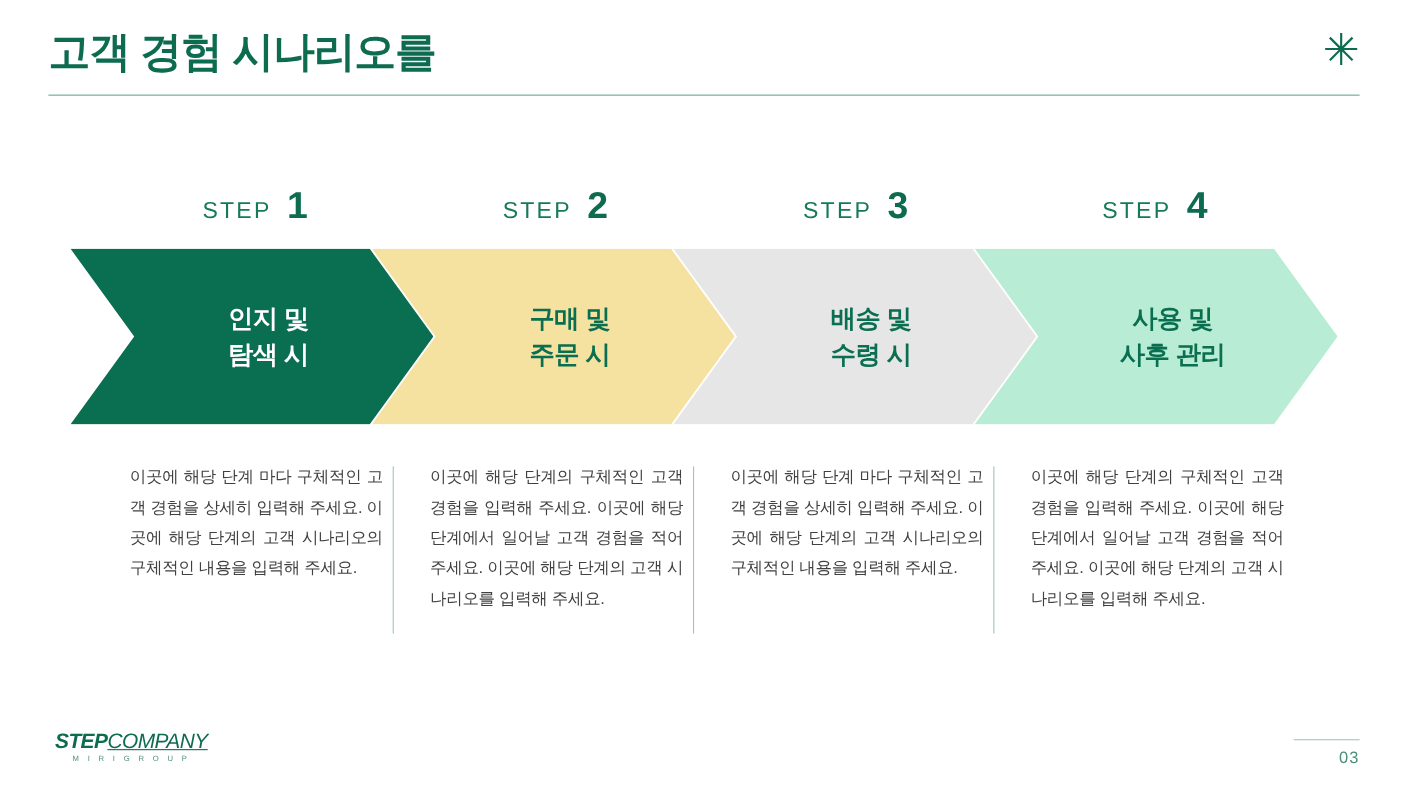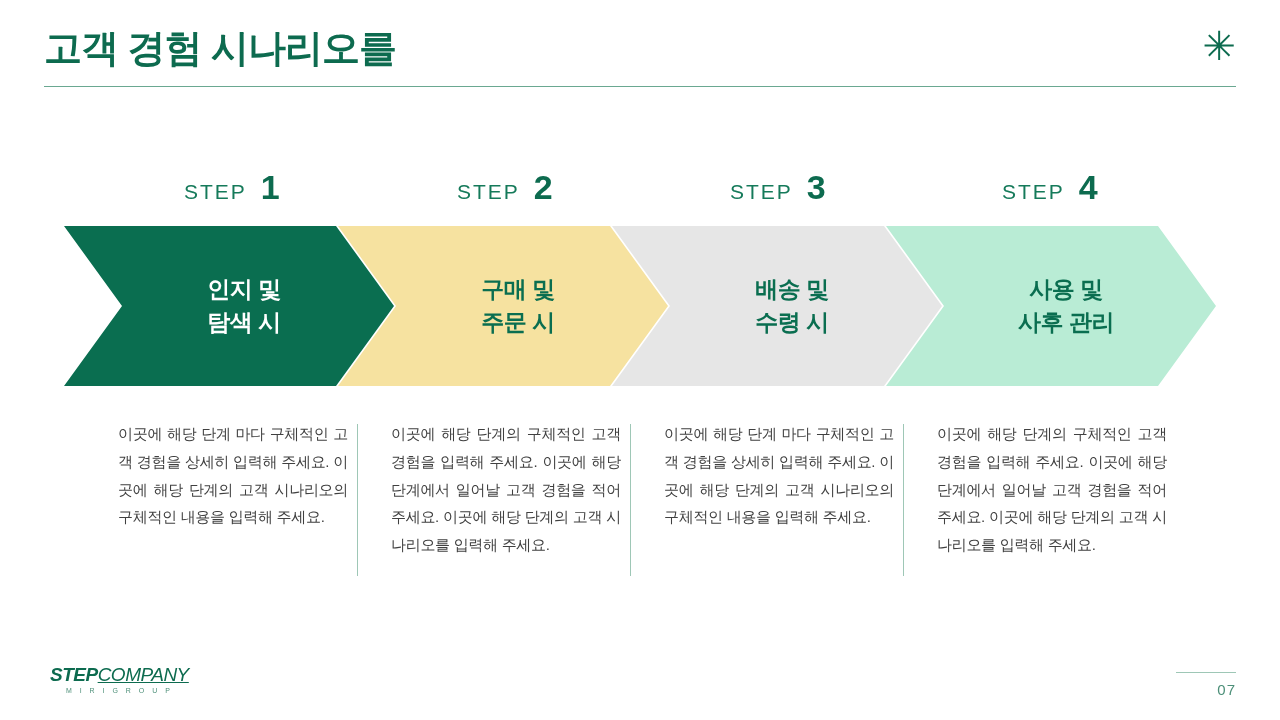--- a/index.html
+++ b/index.html
@@ -262,14 +262,14 @@
 
 <div class="footer-logo">
   <div class="logo-main">
     <span>STEP</span><span class="thin">COMPANY</span>
   </div>
   <div class="logo-sub">M I R I   G R O U P</div>
 </div>
 
 <div class="footer-page">
   <div class="page-rule"></div>
-  <div class="page-num">07</div>
+  <div class="page-num">03</div>
 </div>
 
 </body></html>

